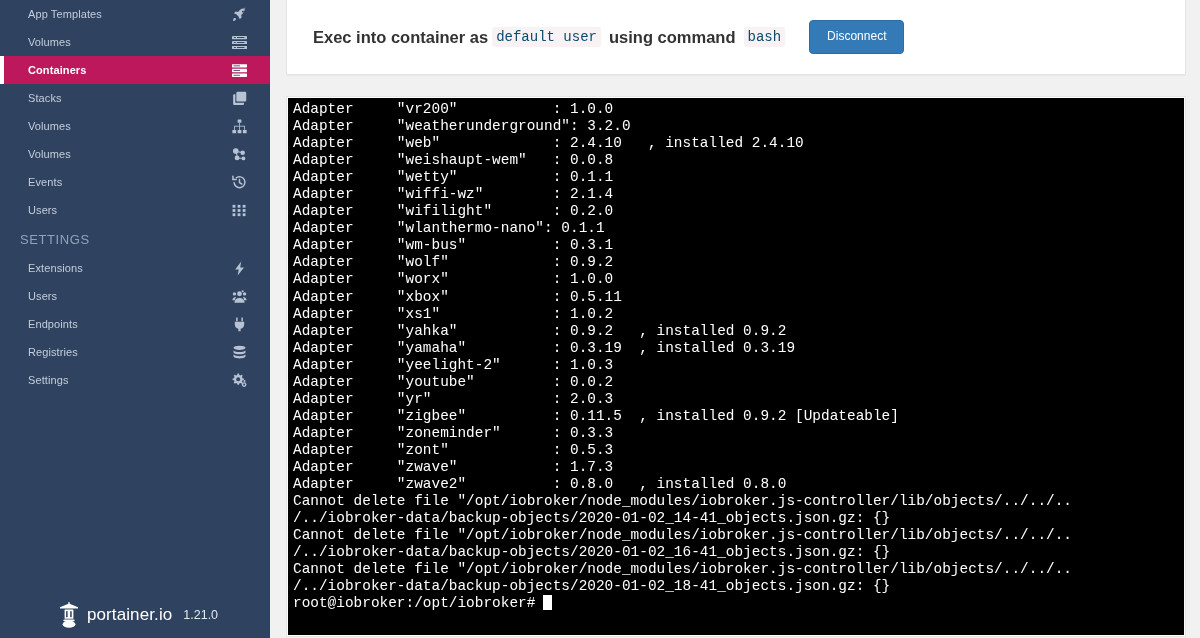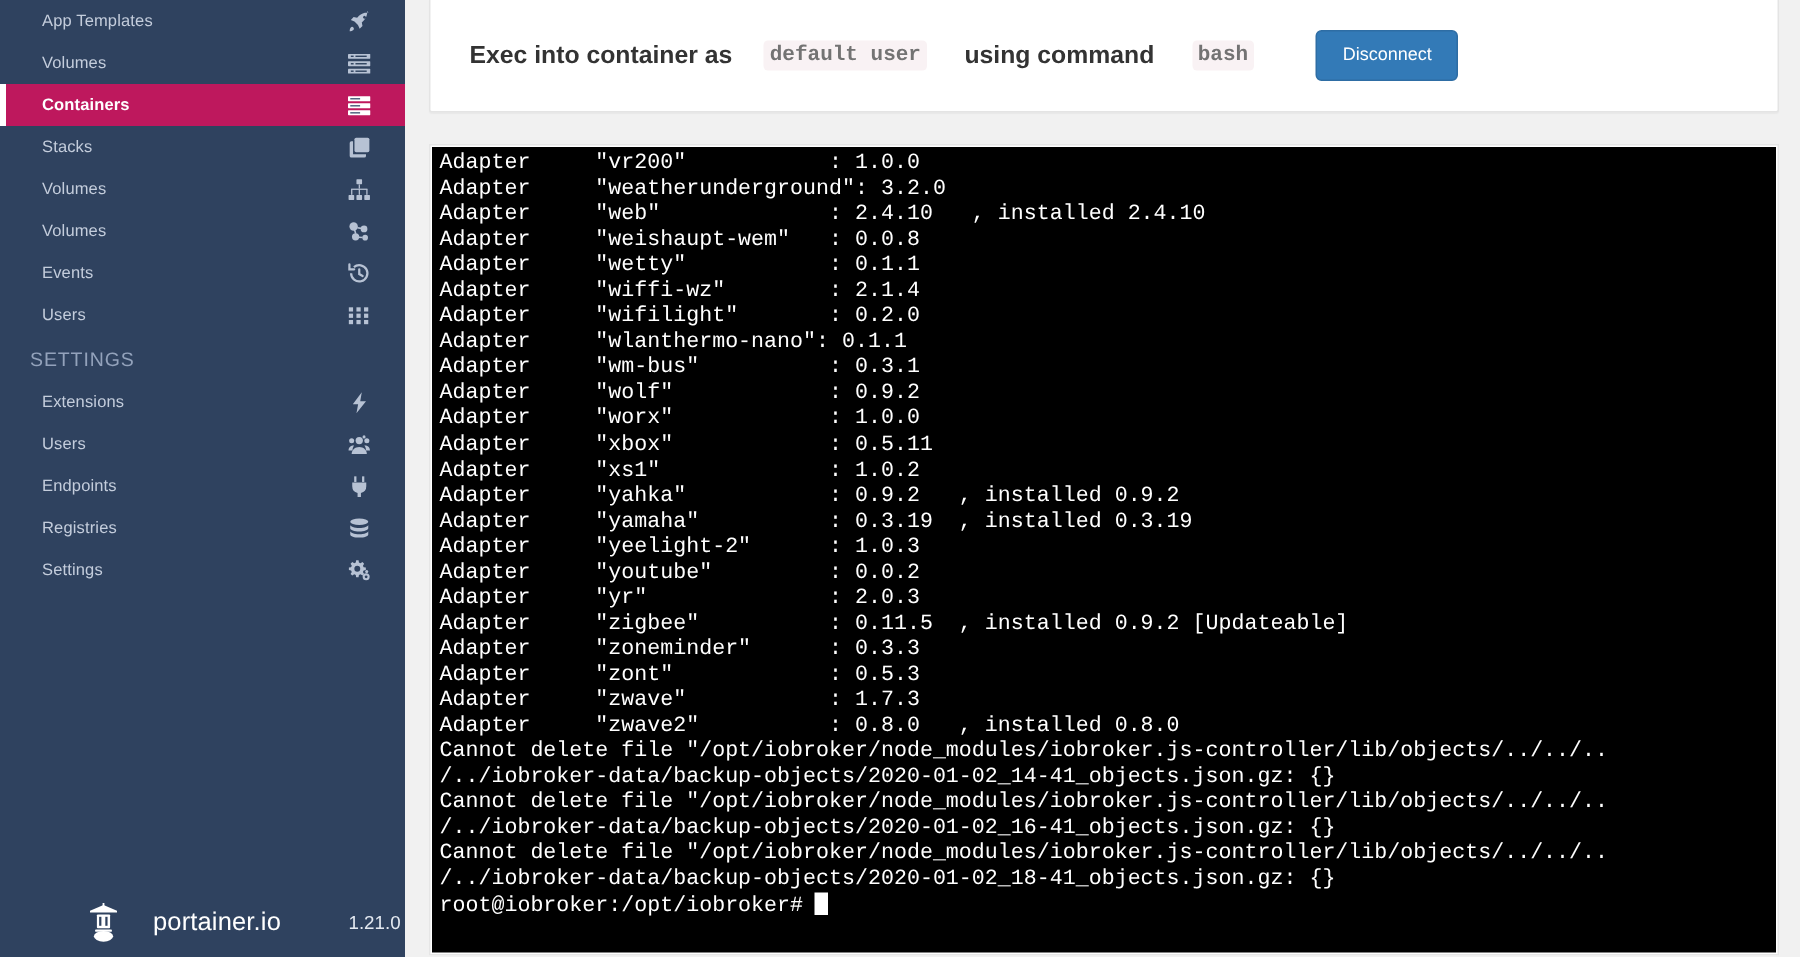--- a/index.html
+++ b/index.html
@@ -55,25 +55,25 @@
     color: #93a2bb;
     font-size: 13px;
     letter-spacing: .6px;
   }
 
   .sidebar-footer {
     margin-top: auto;
     height: 46px;
     display: flex; align-items: center;
     padding-left: 58px;
-    gap: 22px;
+    gap: 7px;
   }
   .brand-logo { width: 22px; height: 26px; flex: 0 0 auto; }
   .brand-name { color: #ffffff; font-size: 17px; letter-spacing: .1px; }
-  .brand-ver { color: #e3e8f0; font-size: 12.5px; margin-left: 23px; }
+  .brand-ver { color: #e3e8f0; font-size: 12.5px; margin-left: 4px; }
 
   
   .main {
     flex: 1 1 auto; height: 638px;
     background: #f1f1f1;
     padding: 0 14px 0 16px;
     display: flex; flex-direction: column;
     overflow: hidden;
   }
   .exec-panel {
@@ -87,24 +87,24 @@
     padding: 0 26px;
     box-shadow: 0 1px 1px rgba(0,0,0,.04);
   }
   .exec-text {
     font-size: 16.5px; font-weight: bold; color: #333333;
     display: flex; align-items: center; flex-wrap: nowrap;
     white-space: nowrap;
   }
   .exec-text .code {
     font-family: "Liberation Mono", "DejaVu Sans Mono", monospace;
-    font-size: 14px; font-weight: bold;
-    color: #737373; background: #f9f2f4;
+    font-size: 14px; font-weight: normal;
+    color: #0c4a6e; background: #f9f2f4;
     padding: 2px 4px; border-radius: 3px;
-    margin: 0 21px;
+    margin: 0 4px;
   }
   .exec-text .w { margin: 0 4px; }
   .btn-disconnect {
     margin-left: 20px;
     background: #337ab7;
     border: 1px solid #2e6da4;
     color: #ffffff;
     font-size: 12px;
     font-family: "Liberation Sans", sans-serif;
     padding: 9px 17px;

